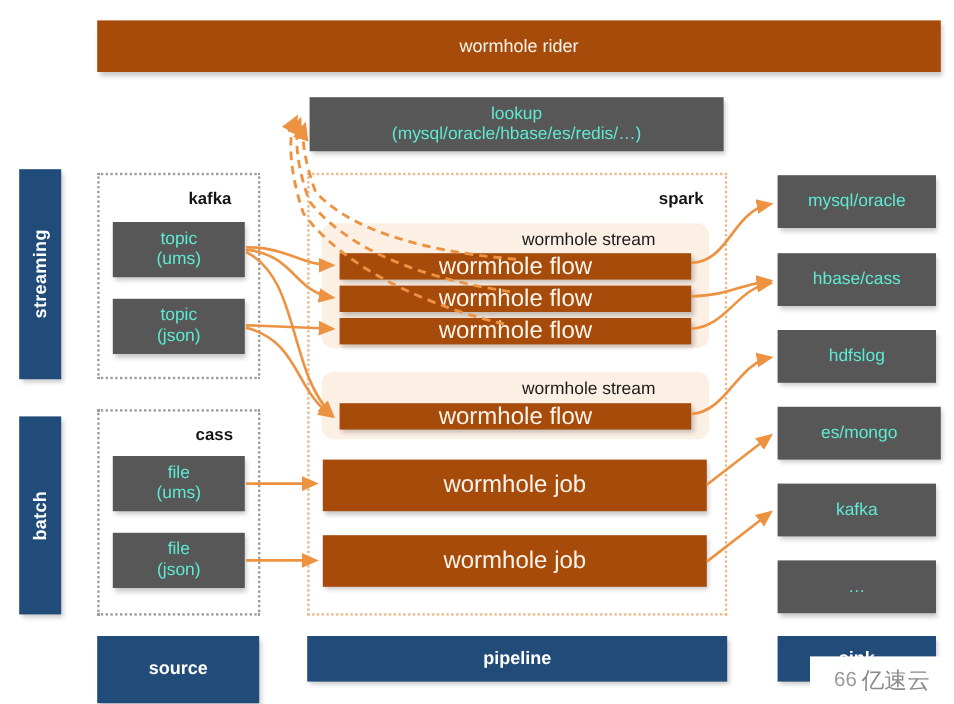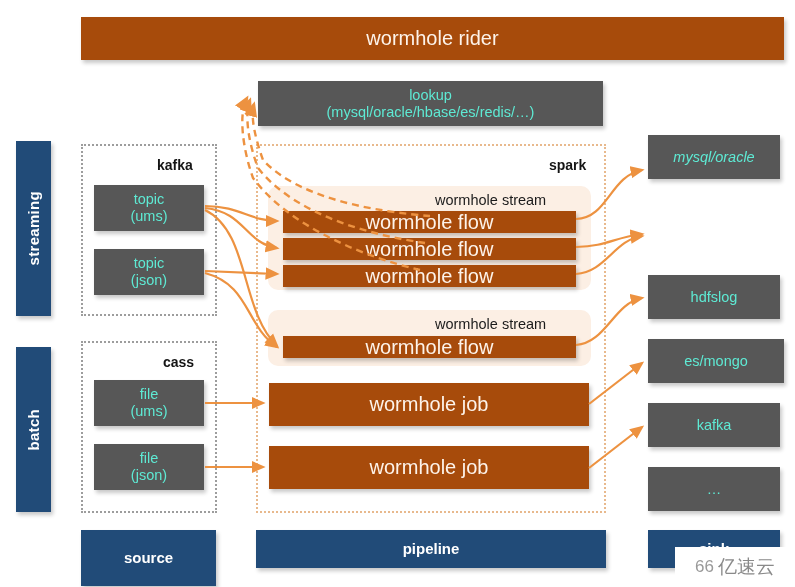--- a/index.html
+++ b/index.html
@@ -21,21 +21,21 @@
   .grey {background:#575757;color:#5eead4;box-shadow:2px 3px 4px rgba(0,0,0,.22);}
   .blue {background:#214b78;color:#ffffff;box-shadow:2px 3px 4px rgba(0,0,0,.22);font-weight:bold;}
   .cream{background:#fcefe4;border-radius:10px;}
 
   
   .grp{position:absolute;box-sizing:border-box;}
   .grp.grey-dot{border:2px dotted #9d9d9d;}
   .grp.orange-dot{border:2px dotted #e8b98d;}
   .grp-label{position:absolute;font-weight:bold;color:#151515;font-size:14px;}
 
-  .rider-label{font-size:20px;}
+  .rider-label{font-size:15px;}
   .lookup-label{font-size:14.5px;}
   .sink-label{font-size:14.5px;}
   .node-label{font-size:14.5px;}
   .flow-label{font-size:20px;}
   .stream-label{position:absolute;font-size:14.5px;color:#1b1b1b;}
   .bottom-label{font-size:15px;}
 
   .vert{writing-mode:vertical-rl;transform:rotate(180deg);font-size:15px;font-weight:bold;letter-spacing:.3px;}
 
   svg.wires{position:absolute;left:0;top:0;width:795px;height:587px;pointer-events:none;}
@@ -114,22 +114,25 @@
     <span>wormhole flow</span>
   </div>
 
   <div class="box brown flow-label" style="left:269px;top:383px;width:320px;height:43px;">
     <span>wormhole job</span>
   </div>
   <div class="box brown flow-label" style="left:269px;top:446px;width:320px;height:43px;">
     <span>wormhole job</span>
   </div>
 
-  <div class="box grey sink-label" style="left:648px;top:135px;width:132px;height:44px;font-style:italic;">
+  <div class="box grey sink-label" style="left:648px;top:146px;width:132px;height:44px;">
     <span>mysql/oracle</span>
+  </div>
+  <div class="box grey sink-label" style="left:648px;top:211px;width:132px;height:44px;">
+    <span>hbase/cass</span>
   </div>
   <div class="box grey sink-label" style="left:648px;top:275px;width:132px;height:44px;">
     <span>hdfslog</span>
   </div>
   <div class="box grey sink-label" style="left:648px;top:339px;width:136px;height:44px;">
     <span>es/mongo</span>
   </div>
   <div class="box grey sink-label" style="left:648px;top:403px;width:132px;height:44px;">
     <span>kafka</span>
   </div>

